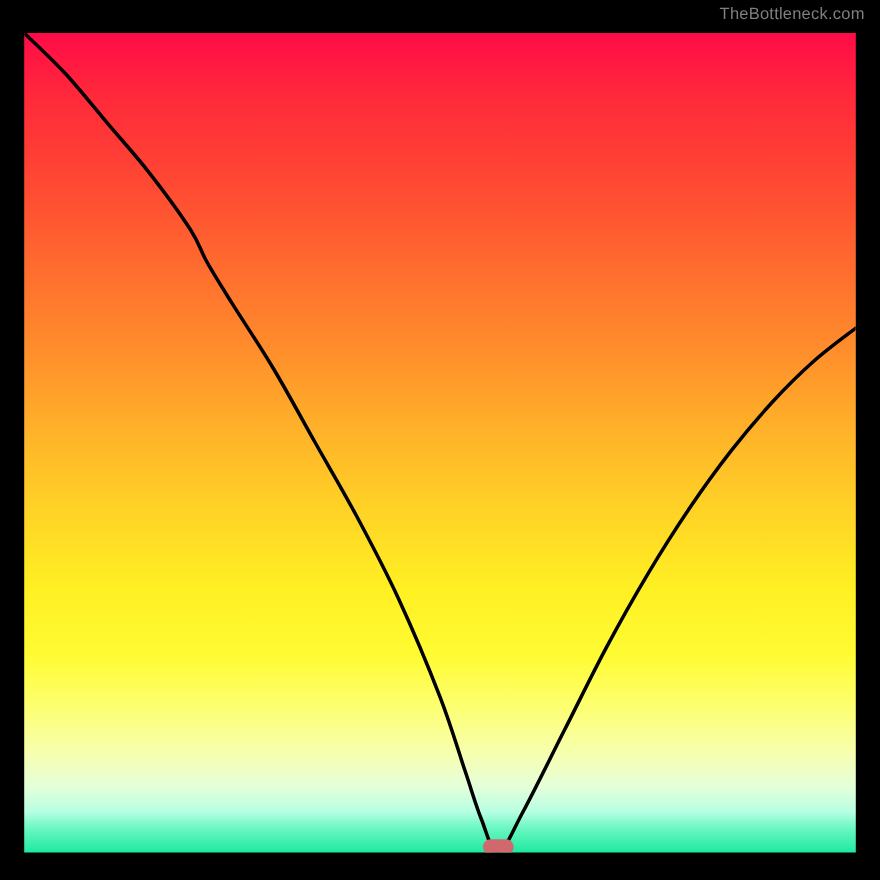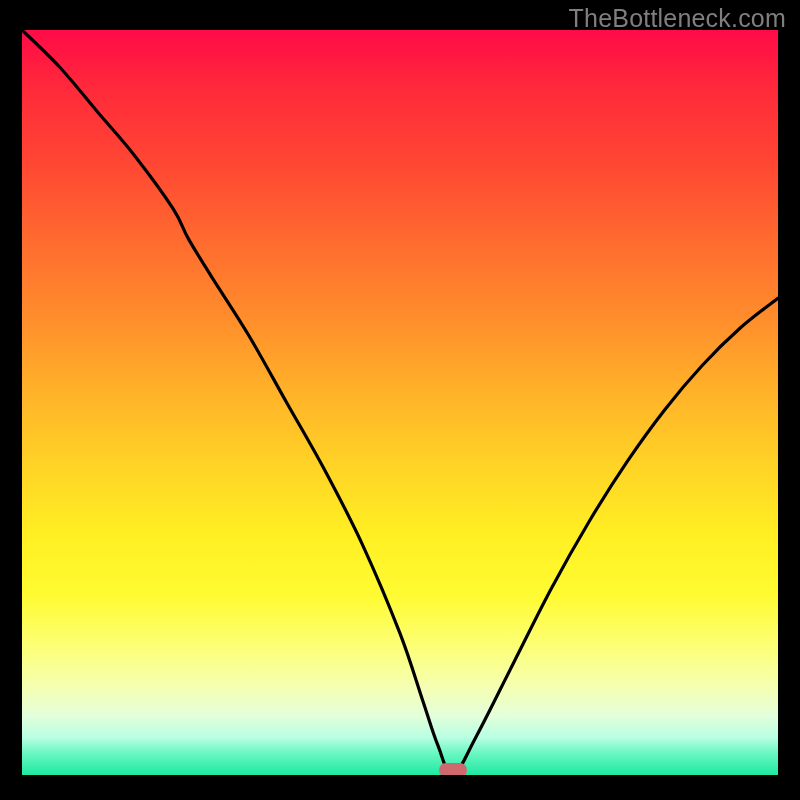--- a/index.html
+++ b/index.html
@@ -15,21 +15,21 @@
     position: relative;
     width: 800px;
     height: 800px;
     background: #000;
   }
   .watermark {
     position: absolute;
     top: 4px;
     right: 14px;
     color: #7f7f7f;
-    font-size: 25px;
+    font-size: 15px;
     font-weight: 500;
     letter-spacing: 0.2px;
     z-index: 10;
   }
   .plot-area {
     position: absolute;
     left: 22px;
     top: 30px;
     width: 756px;
     height: 745px;

